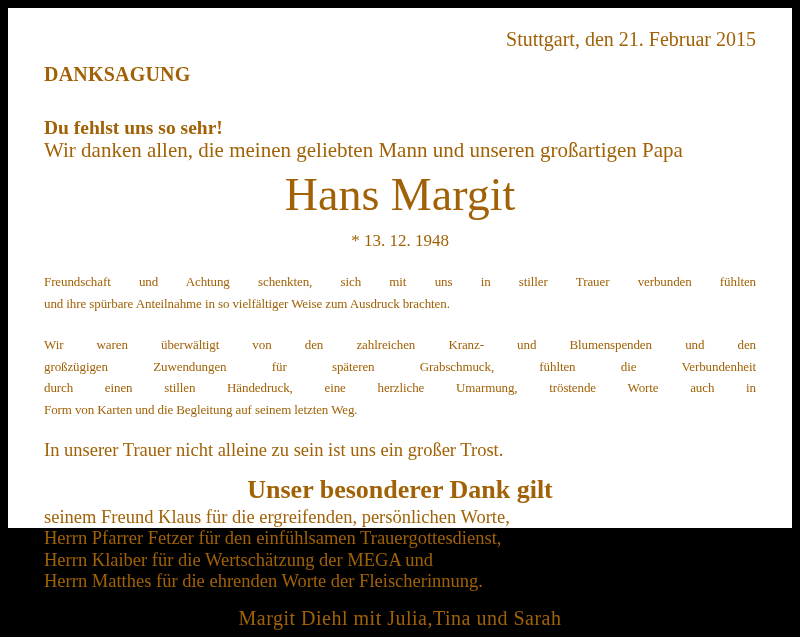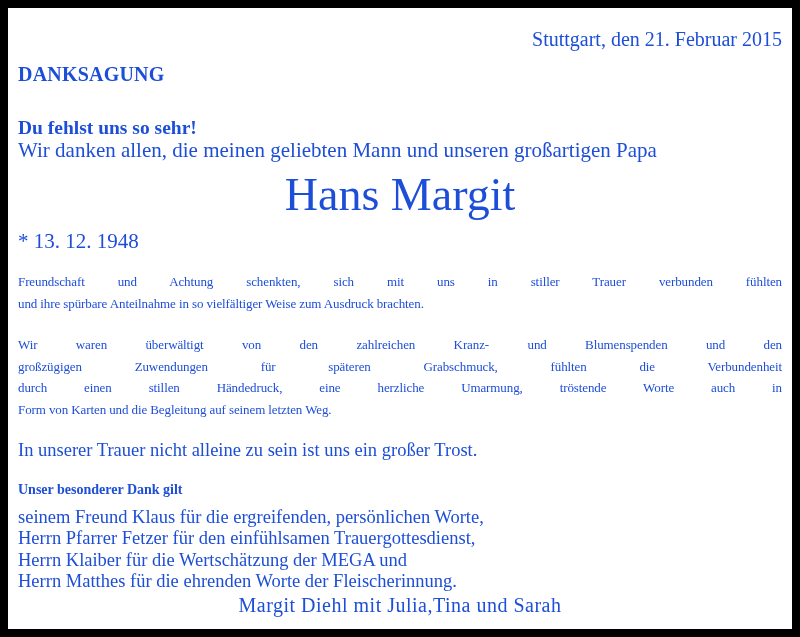--- a/index.html
+++ b/index.html
@@ -8,25 +8,25 @@
     width: 800px;
     height: 637px;
     background: #000000;
     overflow: hidden;
   }
   .paper {
     position: absolute;
     left: 8px;
     top: 8px;
     width: 784px;
-    height: 621px;
+    height: 520px;
     box-sizing: border-box;
     background: #ffffff;
-    padding: 20px 10px;
-    color: #1d4ed8;
+    padding: 20px 36px;
+    color: #a16207;
     font-family: "Liberation Serif", "DejaVu Serif", serif;
   }
   .dateline {
     text-align: right;
     font-size: 20px;
     line-height: 22px;
   }
   .category {
     margin-top: 13px;
     font-weight: bold;
@@ -49,23 +49,22 @@
     text-align: center;
     font-size: 46px;
     line-height: 52px;
     font-weight: 400;
   }
   .dates {
     margin-top: 8px;
     display: flex;
     justify-content: center;
     gap: 42px;
-    font-size: 21px;
+    font-size: 17px;
     line-height: 24px;
-    flex-direction: column;
   }
   .para {
     font-size: 13px;
     letter-spacing: -0.1px;
   }
   .para-1 { margin-top: 18px; }
   .para-2 { margin-top: 20px; }
   .jline {
     text-align: justify;
     text-align-last: justify;
@@ -76,32 +75,33 @@
     line-height: 21.5px;
   }
   .trost {
     margin-top: 20px;
     font-size: 18.5px;
     line-height: 21.5px;
   }
   .thanks-heading {
     margin-top: 17px;
     font-weight: bold;
-    font-size: 14px;
+    font-size: 26px;
     line-height: 22px;
+    text-align: center;
   }
   .thanks {
     margin-top: 6px;
     font-size: 18.5px;
   }
   .thanks .thanks-line {
     line-height: 21.5px;
   }
   .signature {
-    margin-top: 1px;
+    margin-top: 14px;
     text-align: center;
     font-size: 20px;
     letter-spacing: 0.5px;
     line-height: 22px;
   }
 </style>
 </head>
 <body>
 
 <div class="paper">

